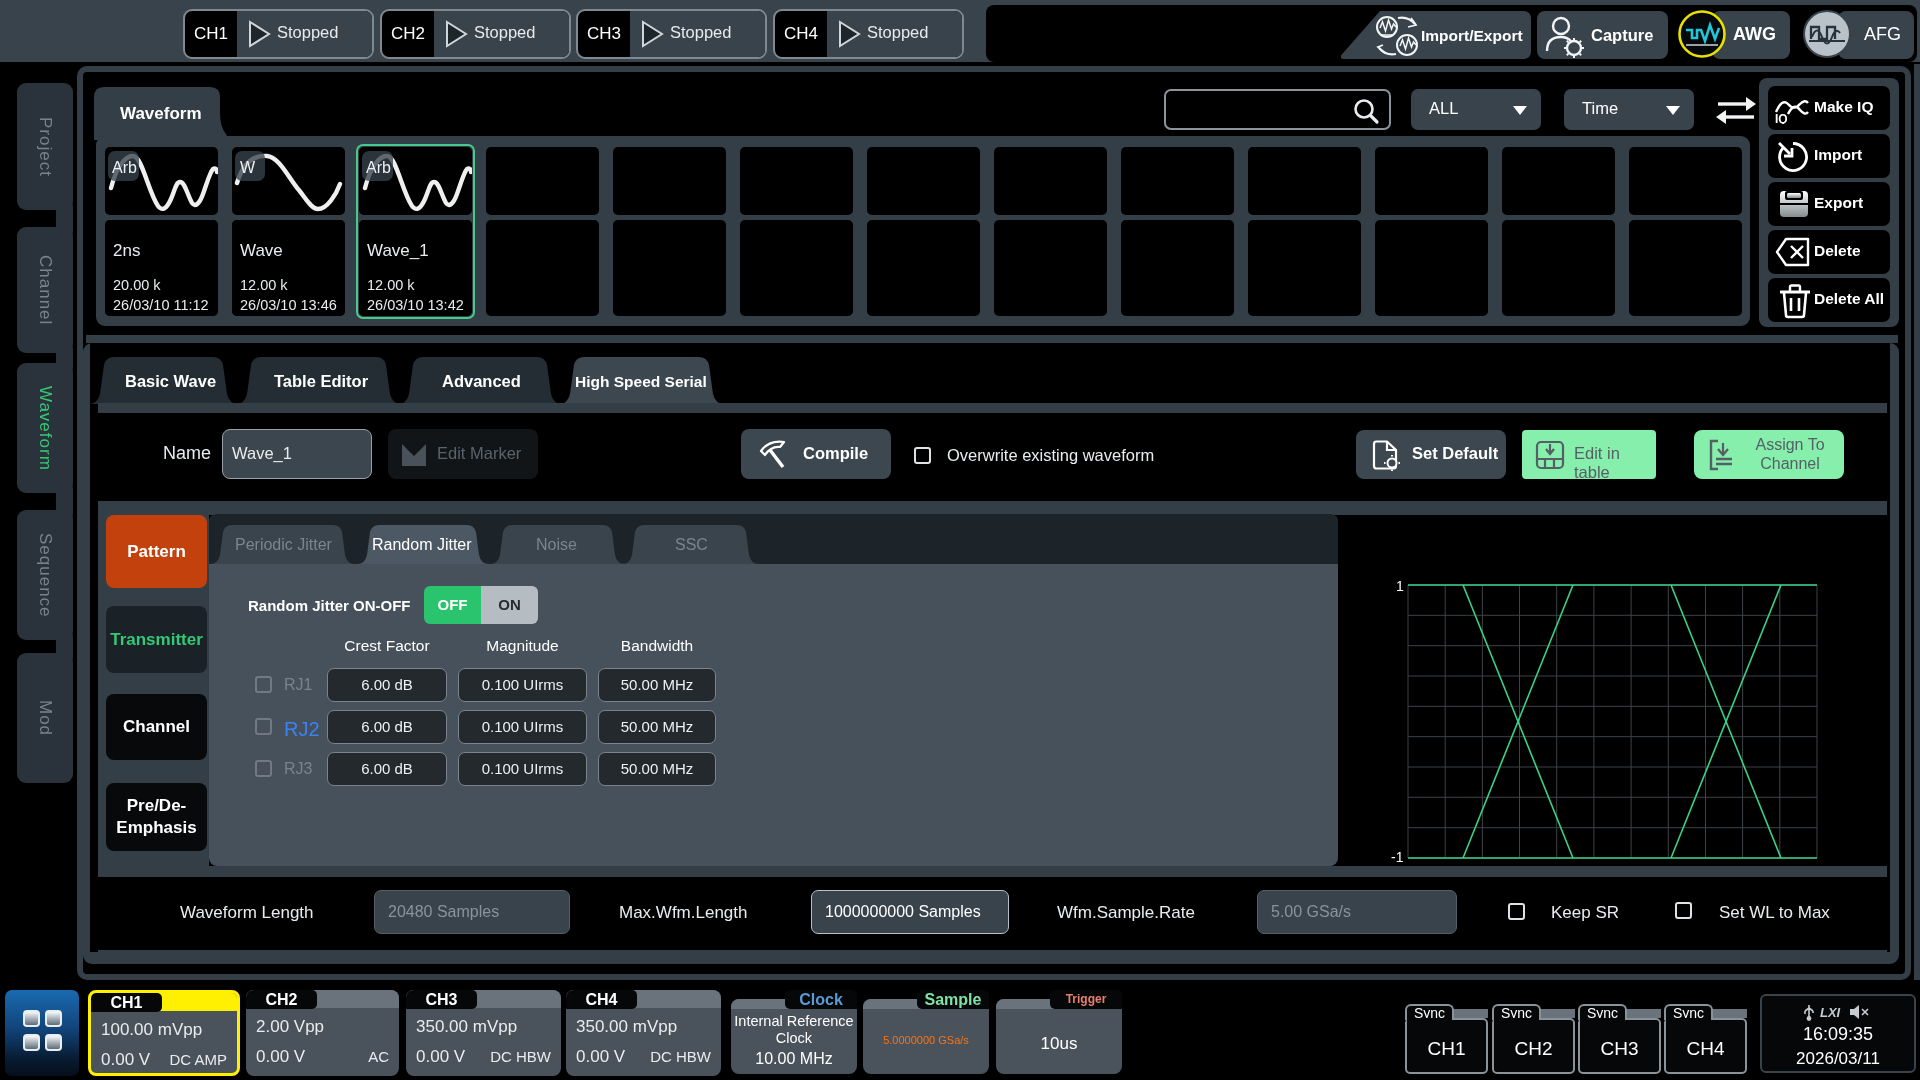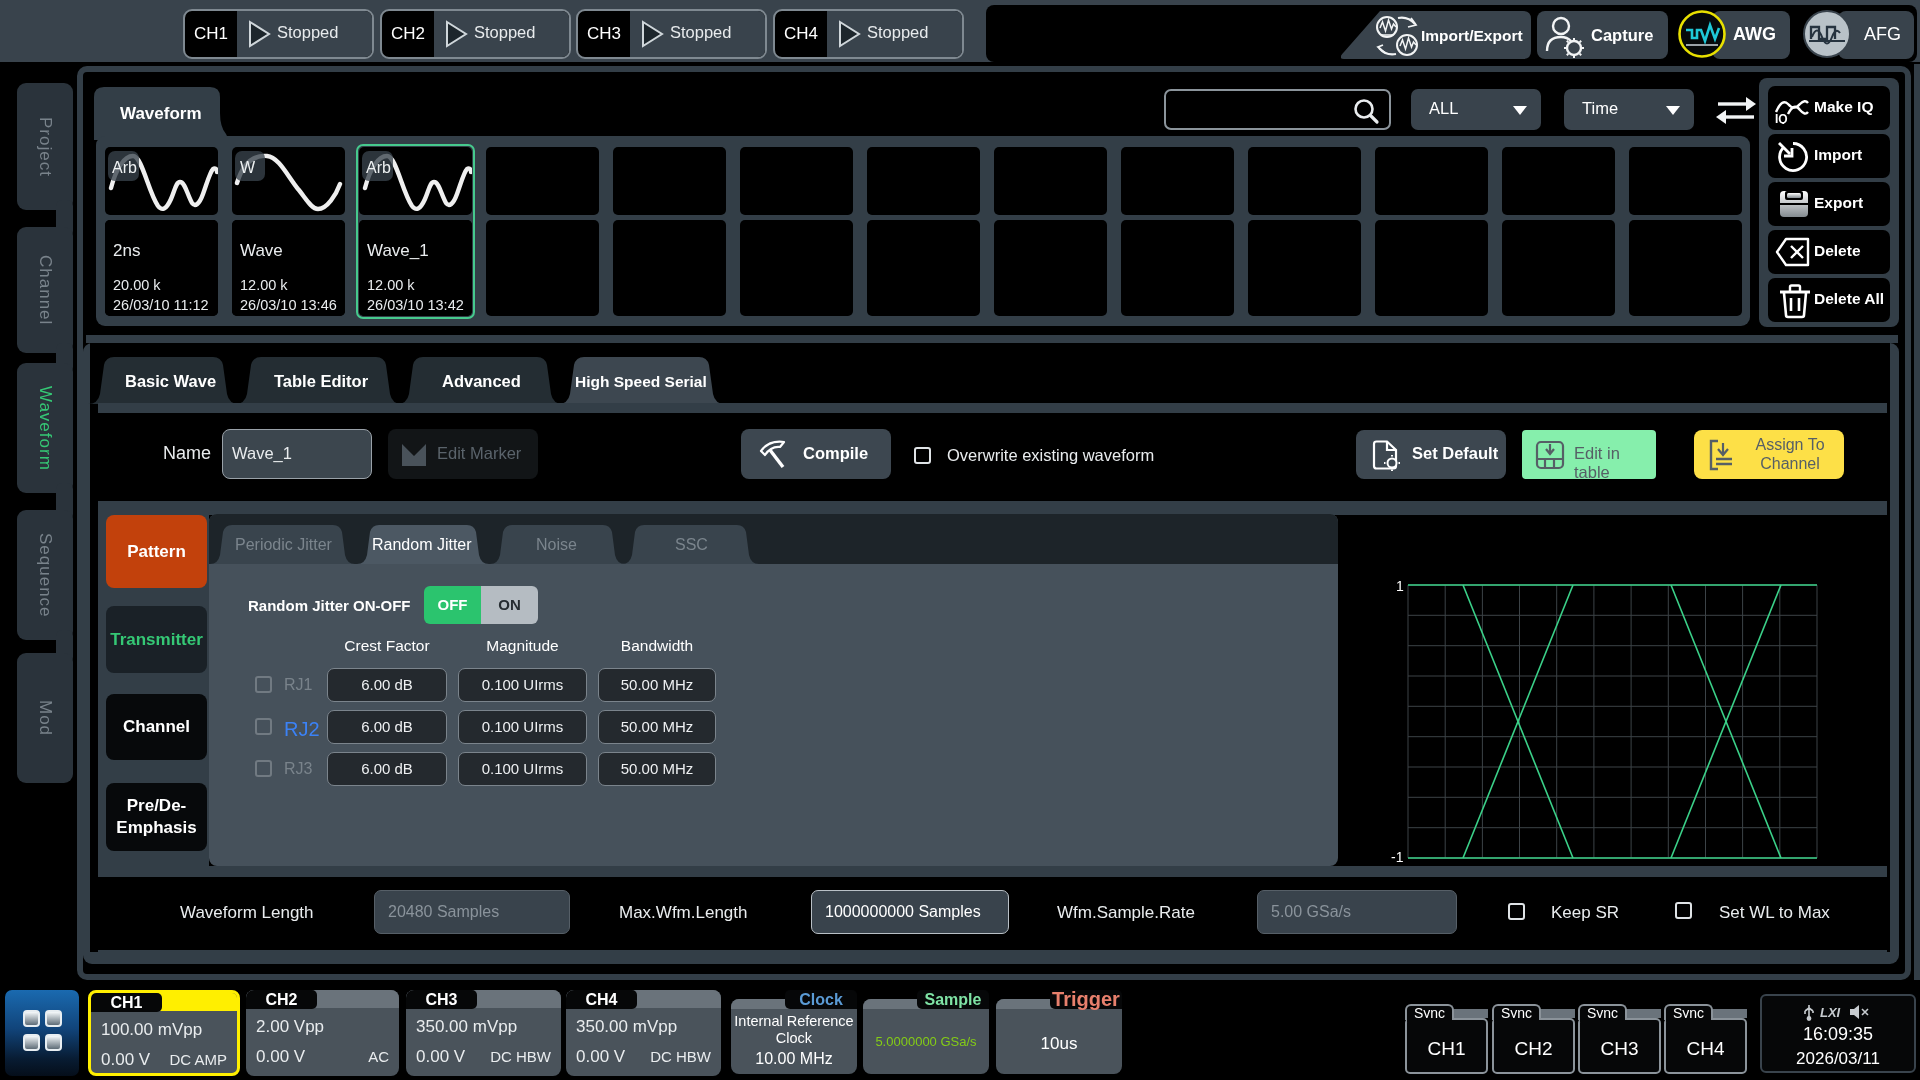--- a/index.html
+++ b/index.html
@@ -366,21 +366,21 @@
   <div style="position:absolute;left:56px;top:14px;font-size:16.5px;font-weight:bold;color:#fff">Set Default</div>
   </div>
 <div class="namerow-item" style="left:1522px;top:430px;width:134px;height:49px;background:#86efac;border-radius:4px">
   <svg style="position:absolute;left:12px;top:9px" width="32" height="32">
     <rect x="3" y="3" width="26" height="26" rx="4" fill="none" stroke="#565f66" stroke-width="2.2"></rect>
     <path d="M3,20 H29 M11,20 V29 M20,20 V29" stroke="#565f66" stroke-width="2.2"></path>
     <path d="M16,5 V14 M12,10 L16,15 L20,10" stroke="#565f66" stroke-width="2.2" fill="none"></path>
   </svg>
   <div style="position:absolute;left:52px;top:14px;font-size:16.5px;color:#565f66">Edit in table</div>
   </div>
-<div class="namerow-item" style="left:1694px;top:430px;width:150px;height:49px;background:#fde047;border-radius:8px">
+<div class="namerow-item" style="left:1694px;top:430px;width:150px;height:49px;background:#86efac;border-radius:8px">
   <svg style="position:absolute;left:12px;top:8px" width="34" height="34">
     <path d="M12,3 H5 V31 H12" stroke="#565f66" stroke-width="2.4" fill="none"></path>
     <path d="M17,5 V15 M12,11 L17,17 L22,11" stroke="#565f66" stroke-width="2.2" fill="none"></path>
     <path d="M10,21 H26 M10,26 H26" stroke="#565f66" stroke-width="2.6"></path>
   </svg>
   <div style="position:absolute;left:50px;top:5px;font-size:16px;color:#565f66;text-align:center;width:92px;line-height:19px">Assign To Channel</div>
   </div>
 
 <div class="jrail"></div>
 <div class="jpanel"></div>
@@ -507,25 +507,25 @@
 <div class="abs" style="left:731px;top:999px;width:126px;height:75px;background:#4a535b;border-radius:8px;overflow:hidden">
   <div class="abs" style="left:0;top:0;right:0;height:10px;background:#6a737b"></div>
 </div>
 <div class="abs" style="left:785px;top:990px;width:72px;height:19px;background:#060708;border-radius:5px 5px 0 5px;color:#5b9bd5;font-size:16px;font-weight:bold;text-align:center;line-height:19px">Clock</div>
 <div class="abs" style="left:731px;top:1013px;width:126px;text-align:center;color:#fff;font-size:14.5px;line-height:17px">Internal Reference<br>Clock</div>
 <div class="abs" style="left:731px;top:1050px;width:126px;text-align:center;color:#fff;font-size:16px">10.00 MHz</div>
 <div class="abs" style="left:863px;top:999px;width:126px;height:75px;background:#4a535b;border-radius:8px;overflow:hidden">
   <div class="abs" style="left:0;top:0;right:0;height:10px;background:#6a737b"></div>
 </div>
 <div class="abs" style="left:917px;top:990px;width:72px;height:19px;background:#060708;border-radius:5px 5px 0 5px;color:#7fe3a5;font-size:16px;font-weight:bold;text-align:center;line-height:19px">Sample</div>
-<div class="abs" style="left:863px;top:1034px;width:126px;text-align:center;color:#84cc16;font-size:13px;white-space:nowrap">5.0000000 GSa/s</div>
+<div class="abs" style="left:863px;top:1034px;width:126px;text-align:center;color:#f97316;font-size:11px;white-space:nowrap">5.0000000 GSa/s</div>
 <div class="abs" style="left:996px;top:999px;width:126px;height:75px;background:#4a535b;border-radius:8px;overflow:hidden">
   <div class="abs" style="left:0;top:0;right:0;height:10px;background:#6a737b"></div>
 </div>
-<div class="abs" style="left:1050px;top:990px;width:72px;height:19px;background:#060708;border-radius:5px 5px 0 5px;color:#e8806d;font-size:20px;font-weight:bold;text-align:center;line-height:19px">Trigger</div>
+<div class="abs" style="left:1050px;top:990px;width:72px;height:19px;background:#060708;border-radius:5px 5px 0 5px;color:#e8806d;font-size:12px;font-weight:bold;text-align:center;line-height:19px">Trigger</div>
 <div class="abs" style="left:996px;top:1034px;width:126px;text-align:center;color:#fff;font-size:17px">10us</div>
 <div class="abs" style="left:1449px;top:1009px;width:39px;height:9px;background:#6a737b"></div>
 <div class="abs" style="left:1405px;top:1018px;width:83px;height:56px;background:#060708;border:2px solid #8b939a;border-radius:5px"></div>
 <div class="abs" style="left:1405px;top:1004px;width:49px;height:16px;background:#060708;border:2px solid #8b939a;border-bottom:none;border-radius:6px 6px 0 0;color:#fff;font-size:14px;text-align:center;line-height:15px">Sync</div>
 <div class="abs" style="left:1407px;top:1018px;width:45px;height:4px;background:#060708"></div>
 <div class="abs" style="left:1405px;top:1038px;width:83px;text-align:center;color:#fff;font-size:19px">CH1</div>
 <div class="abs" style="left:1536px;top:1009px;width:39px;height:9px;background:#6a737b"></div>
 <div class="abs" style="left:1492px;top:1018px;width:83px;height:56px;background:#060708;border:2px solid #8b939a;border-radius:5px"></div>
 <div class="abs" style="left:1492px;top:1004px;width:49px;height:16px;background:#060708;border:2px solid #8b939a;border-bottom:none;border-radius:6px 6px 0 0;color:#fff;font-size:14px;text-align:center;line-height:15px">Sync</div>
 <div class="abs" style="left:1494px;top:1018px;width:45px;height:4px;background:#060708"></div>

